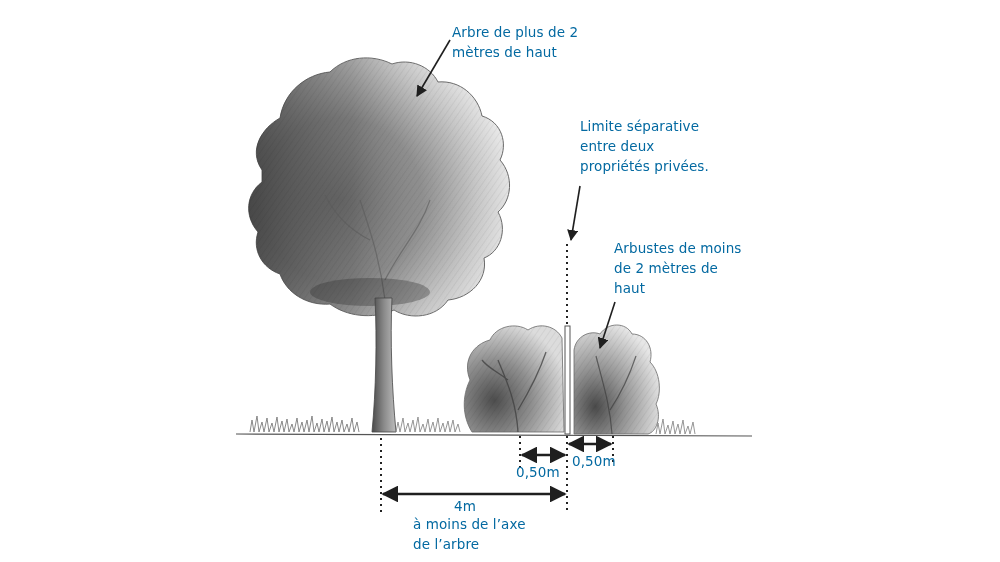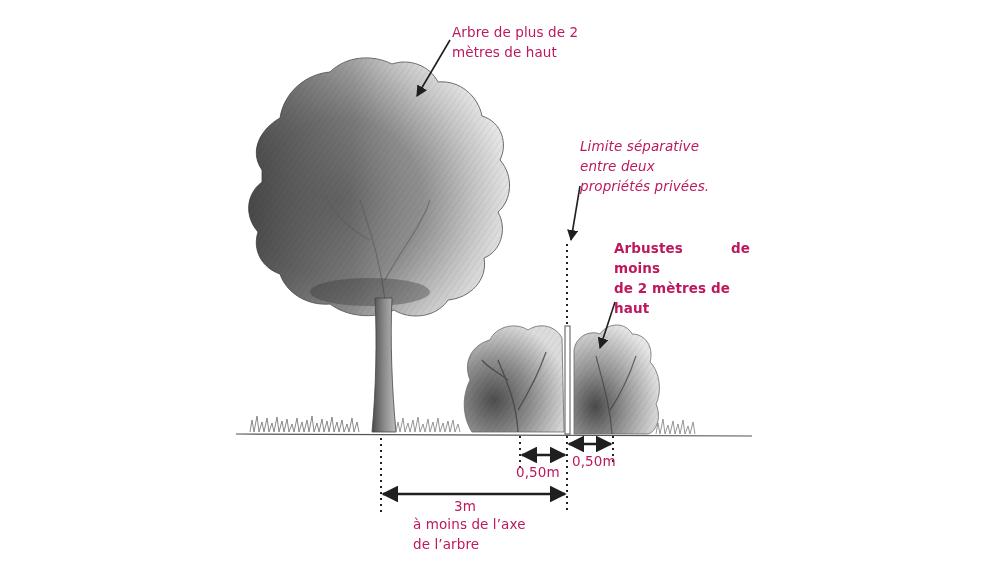--- a/index.html
+++ b/index.html
@@ -2,21 +2,21 @@
 <html><head>
   <meta charset="utf-8">
   <style>
     html, body { margin: 0; padding: 0; }
     body {
       width: 1000px; height: 562px; background: #ffffff; position: relative; overflow: hidden;
       font-family: "DejaVu Sans", sans-serif;
     }
     #stage { position: absolute; left: 0; top: 0; width: 1000px; height: 562px; }
     .label {
-      position: absolute; color: #be185d; font-size: 13.5px; line-height: 20px;
+      position: absolute; color: #0369a1; font-size: 13.5px; line-height: 20px;
       font-family: "DejaVu Sans", sans-serif; white-space: pre-line; letter-spacing: 0.1px;
     }
     .label.justify { text-align: justify; text-align-last: left; }
   </style>
 </head>
 <body>
 
 <div id="stage">
   <svg width="1000" height="562" viewBox="0 0 1000 562" xmlns="http://www.w3.org/2000/svg">
     <defs>
@@ -104,24 +104,24 @@
 
     <g stroke="#1f1f1f" stroke-width="1.6" fill="none">
       <line x1="450" y1="40" x2="417" y2="96" marker-end="url(#arrowEnd)"></line>
       <line x1="580" y1="186" x2="571" y2="240" marker-end="url(#arrowEnd)"></line>
       <line x1="615" y1="302" x2="600" y2="348" marker-end="url(#arrowEnd)"></line>
     </g>
   </svg>
 
   <div class="label" style="left:452px; top:22px;">Arbre de plus de 2
 mètres de haut</div>
-  <div class="label" style="left:580px; top:136px;font-style:italic;">Limite séparative
+  <div class="label" style="left:580px; top:116px;">Limite séparative
 entre deux
 propriétés privées.</div>
-  <div class="label justify" style="left:614px; top:238px; width:136px;font-weight:bold;">Arbustes de moins
+  <div class="label justify" style="left:614px; top:238px; width:136px;">Arbustes de moins
 de 2 mètres de
 haut</div>
   <div class="label" style="left:516px; top:462px;">0,50m</div>
   <div class="label" style="left:572px; top:451px;">0,50m</div>
-  <div class="label" style="left:454px; top:496px;">3m</div>
+  <div class="label" style="left:454px; top:496px;">4m</div>
   <div class="label" style="left:413px; top:514px;">à moins de l’axe
 de l’arbre</div>
 </div>
 
 </body></html>

